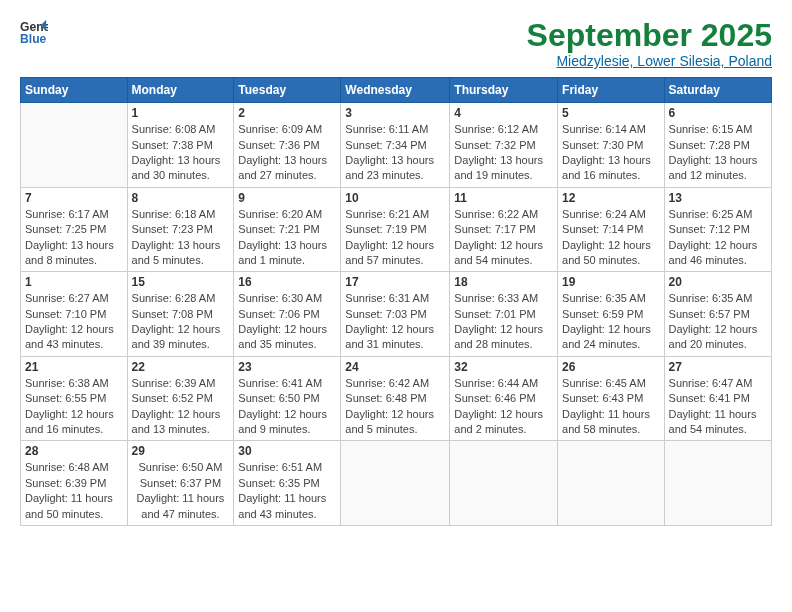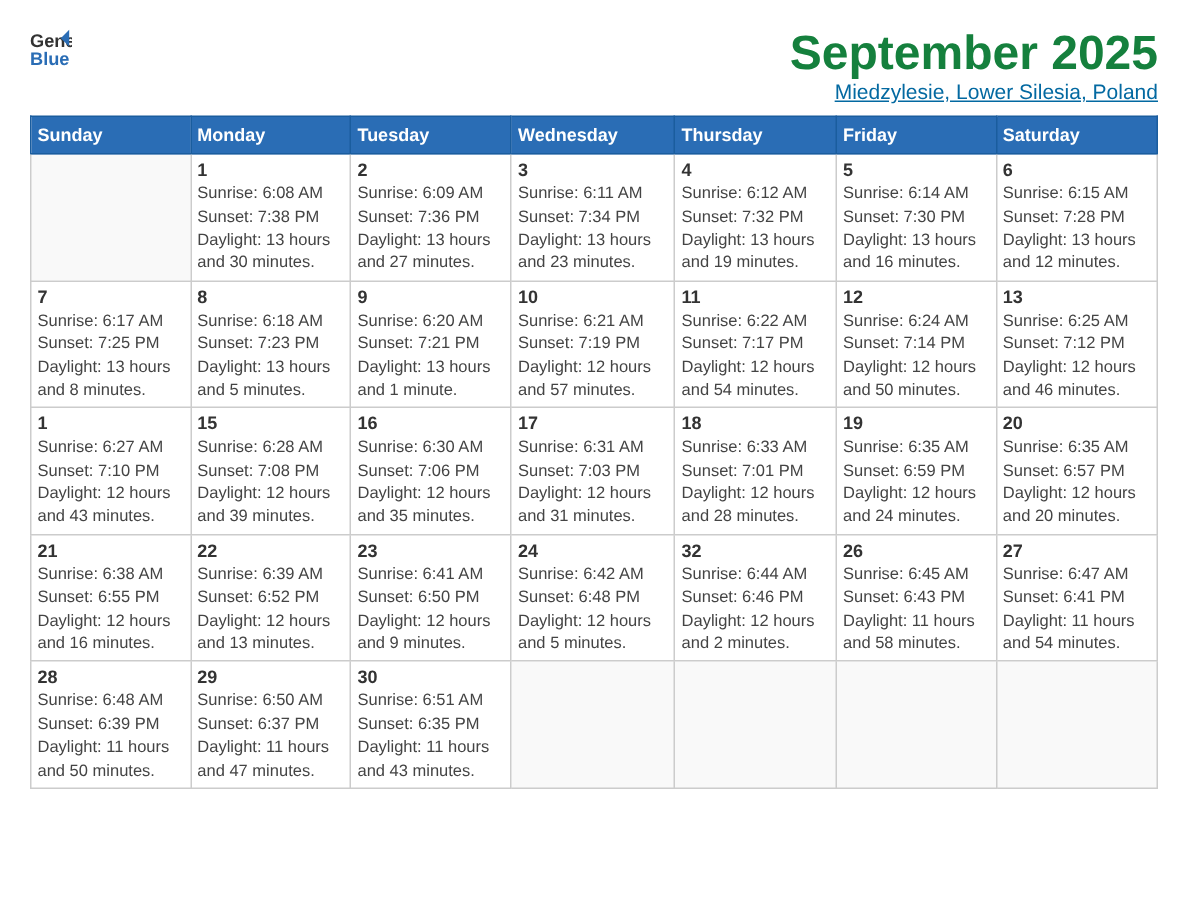--- a/index.html
+++ b/index.html
@@ -320,21 +320,21 @@
         <tr>
           <td>
             <span class="day-number">28</span>
             <div class="day-info" style="white-space: pre-line;">Sunrise: 6:48 AM
 Sunset: 6:39 PM
 Daylight: 11 hours
 and 50 minutes.</div>
           </td>
           <td>
             <span class="day-number">29</span>
-            <div class="day-info" style="white-space: pre-line;">Sunrise: 6:50 AM
+            <div class="day-info" style="white-space: pre-line; text-align: center;">Sunrise: 6:50 AM
 Sunset: 6:37 PM
 Daylight: 11 hours
 and 47 minutes.</div>
           </td>
           <td>
             <span class="day-number">30</span>
             <div class="day-info" style="white-space: pre-line;">Sunrise: 6:51 AM
 Sunset: 6:35 PM
 Daylight: 11 hours
 and 43 minutes.</div>

